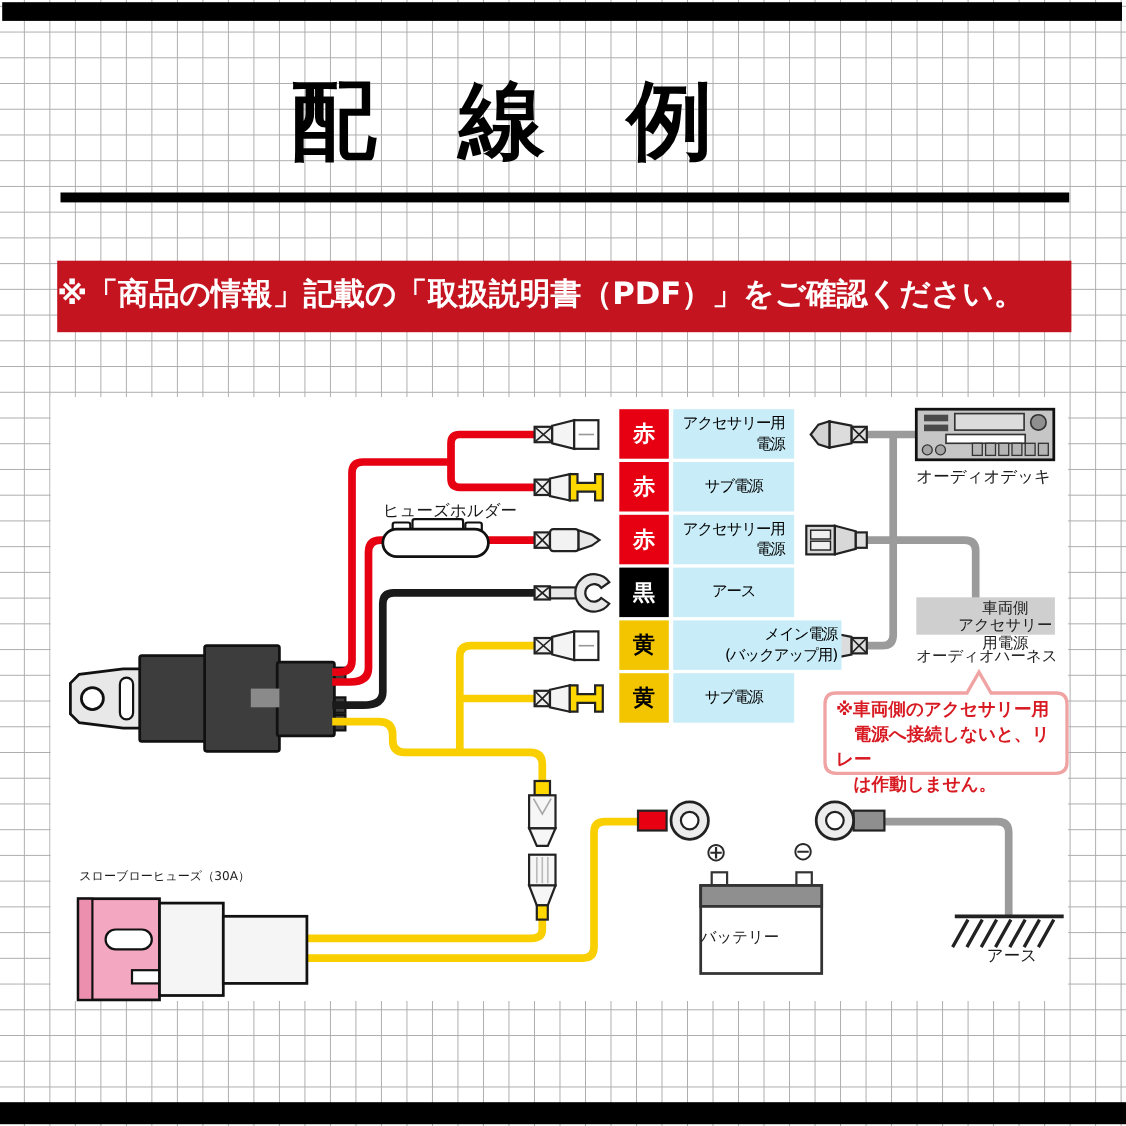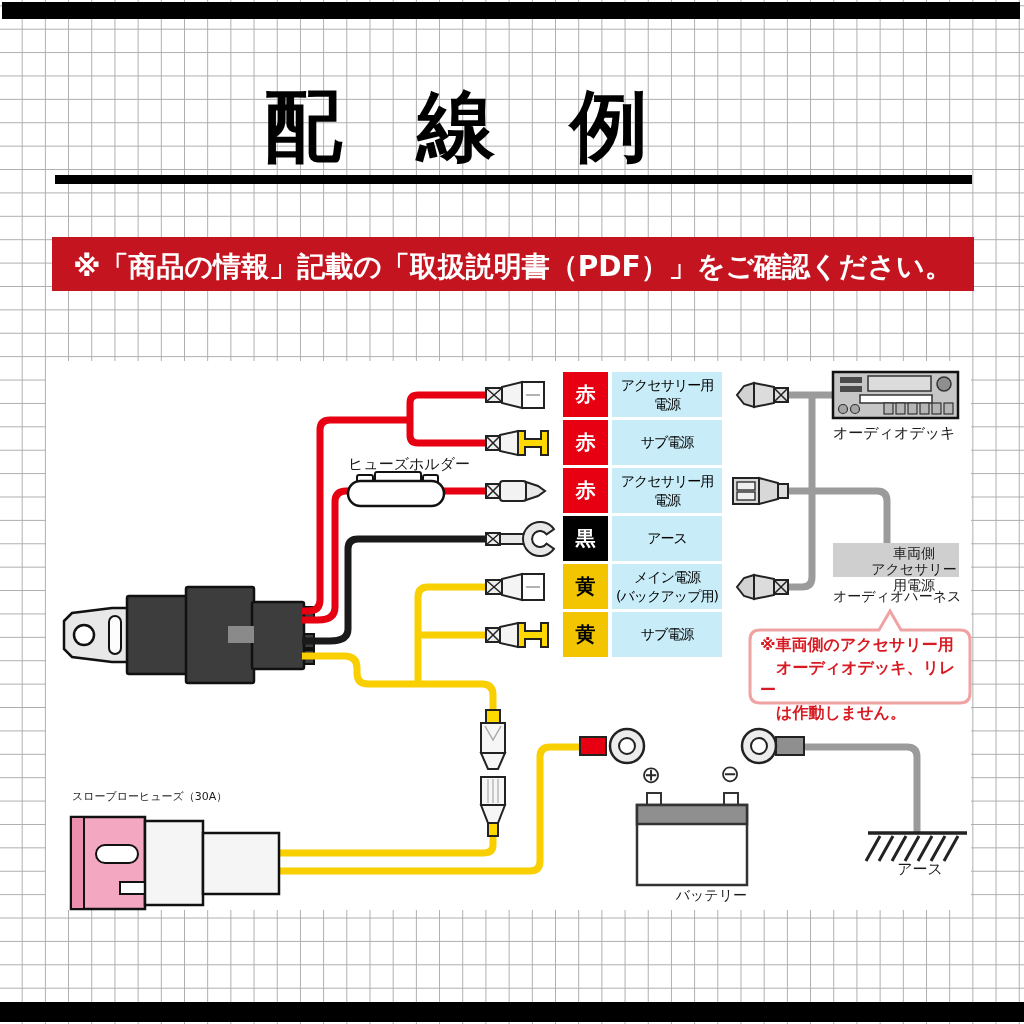--- a/index.html
+++ b/index.html
@@ -10,60 +10,60 @@
     background-image:
       linear-gradient(to right,#adadad 1px,transparent 1px),
       linear-gradient(to bottom,#adadad 1px,transparent 1px);
     background-size:23.2px 23.4px;
     background-position:21.7px 5.3px;
   }
   .abs{position:absolute;}
   #top-bar{left:2px;top:2px;width:1018px;height:17px;background:#000;}
   #bottom-bar{left:0;top:1002px;width:1024px;height:20px;background:#000;}
   #page-title{
-    left:0;top:86px;width:912px;text-align:center;
+    left:0;top:70px;width:912px;text-align:center;
     font-size:78px;font-weight:bold;color:#000;line-height:1.05;
     letter-spacing:75px;padding-left:75px;box-sizing:border-box;white-space:nowrap;
   }
   #title-underline{left:55px;top:175px;width:917px;height:9px;background:#000;}
   #notice-banner{
-    left:52px;top:237px;width:922px;height:54px;background:#c41420;
-    color:#fff;font-weight:bold;font-size:28px;line-height:59px;text-align:center;
+    left:52px;top:237px;width:922px;height:65px;background:#c41420;
+    color:#fff;font-weight:bold;font-size:28px;line-height:59px;text-align:left;
     white-space:nowrap;
   }
   #diagram-panel{left:46px;top:361px;width:925px;height:549px;background:#fff;}
   #diagram-svg{left:0;top:0;width:1024px;height:1024px;z-index:1;}
   .label{position:absolute;z-index:2;color:#1a1a1a;}
   #fuse-holder-label{left:344px;top:455px;width:130px;text-align:center;font-size:15px;}
   #slow-blow-label{left:72px;top:789px;width:270px;font-size:11px;}
   #audio-deck-label{left:833px;top:424px;width:126px;text-align:left;font-size:15px;}
   #vehicle-power-box{
     left:833px;top:543px;width:126px;height:34px;background:#cfcfcf;
     font-size:14px;line-height:16px;text-align:center;white-space:pre-line;padding-top:2px;
     box-sizing:border-box;
     padding-left:36px;
   }
   #audio-harness-label{left:833px;top:588px;width:126px;text-align:center;font-size:14px;white-space:nowrap;}
   #relay-note{
     left:752px;top:634px;width:214px;font-size:16px;line-height:22.5px;
     color:#d81a22;white-space:pre-line;padding-left:8px;box-sizing:border-box;font-weight:bold;
   }
-  #battery-label{left:637px;top:843px;width:110px;text-align:right;font-size:14px;margin-top:44px;}
+  #battery-label{left:637px;top:843px;width:110px;text-align:left;font-size:14px;}
   #ground-label{left:880px;top:860px;width:80px;text-align:center;font-size:15px;}
   #battery-plus{left:641px;top:761px;width:28px;font-size:24px;color:#2a2a2a;}
   #battery-minus{left:720px;top:760px;width:28px;font-size:24px;color:#2a2a2a;}
   #wire-table{left:563px;top:372px;z-index:2;}
   .wt-row{display:flex;gap:4px;margin-bottom:3px;}
   .wt-color{
     width:45px;height:45px;display:flex;align-items:center;justify-content:center;
     font-size:20px;font-weight:bold;
   }
   .wt-desc{
     width:110px;height:45px;display:flex;align-items:center;justify-content:center;
-    font-size:14px;line-height:19px;text-align:center;white-space:pre-line;
+    font-size:14px;line-height:19px;text-align:right;white-space:pre-line;
     letter-spacing:-1px;color:#000;
   }
 </style>
 </head>
 <body>
 
 <div id="stage">
 
   <div id="top-bar" class="abs"></div>
   <div id="page-title" class="abs">配線例</div>
@@ -237,21 +237,21 @@
     <path d="M760,630 L879,630 L890,611 L901,630 L960,630 Q970,630 970,640 L970,693 Q970,703 960,703 L760,703 Q750,703 750,693 L750,640 Q750,630 760,630 Z" fill="#ffffff" stroke="#f0a3a3" stroke-width="3"></path>
   </svg>
 
   <div id="fuse-holder-label" class="label">ヒューズホルダー</div>
   <div id="slow-blow-label" class="label">スローブローヒューズ（30A）</div>
   <div id="audio-deck-label" class="label">オーディオデッキ</div>
   <div id="vehicle-power-box" class="label">車両側
 アクセサリー用電源</div>
   <div id="audio-harness-label" class="label">オーディオハーネス</div>
   <div id="relay-note" class="label">※車両側のアクセサリー用
-　オーディオデッキ、リレー
+　電源へ接続しないと、リレー
 　は作動しません。</div>
   <div id="battery-label" class="label">バッテリー</div>
   <div id="ground-label" class="label">アース</div>
   <div id="battery-plus" class="label">⊕</div>
   <div id="battery-minus" class="label">⊖</div>
 
   <div id="wire-table" class="abs">
       <div class="wt-row">
         <div class="wt-color" style="background: rgb(230, 0, 18); color: rgb(255, 255, 255);">赤</div>
         <div class="wt-desc" style="background: rgb(201, 237, 248);">アクセサリー用
@@ -265,21 +265,21 @@
         <div class="wt-color" style="background: rgb(230, 0, 18); color: rgb(255, 255, 255);">赤</div>
         <div class="wt-desc" style="background: rgb(201, 237, 248);">アクセサリー用
 電源</div>
       </div>
       <div class="wt-row">
         <div class="wt-color" style="background: rgb(0, 0, 0); color: rgb(255, 255, 255);">黒</div>
         <div class="wt-desc" style="background: rgb(201, 237, 248);">アース</div>
       </div>
       <div class="wt-row">
         <div class="wt-color" style="background: rgb(242, 197, 0); color: rgb(0, 0, 0);">黄</div>
-        <div class="wt-desc" style="background: rgb(201, 237, 248);">メイン電源
+        <div class="wt-desc" style="background: rgb(201, 237, 248); padding-left: 43px;">メイン電源
 (バックアップ用)</div>
       </div>
       <div class="wt-row">
         <div class="wt-color" style="background: rgb(242, 197, 0); color: rgb(0, 0, 0);">黄</div>
         <div class="wt-desc" style="background: rgb(201, 237, 248);">サブ電源</div>
       </div>
     </div>
 
   <div id="bottom-bar" class="abs"></div>
 </div>

